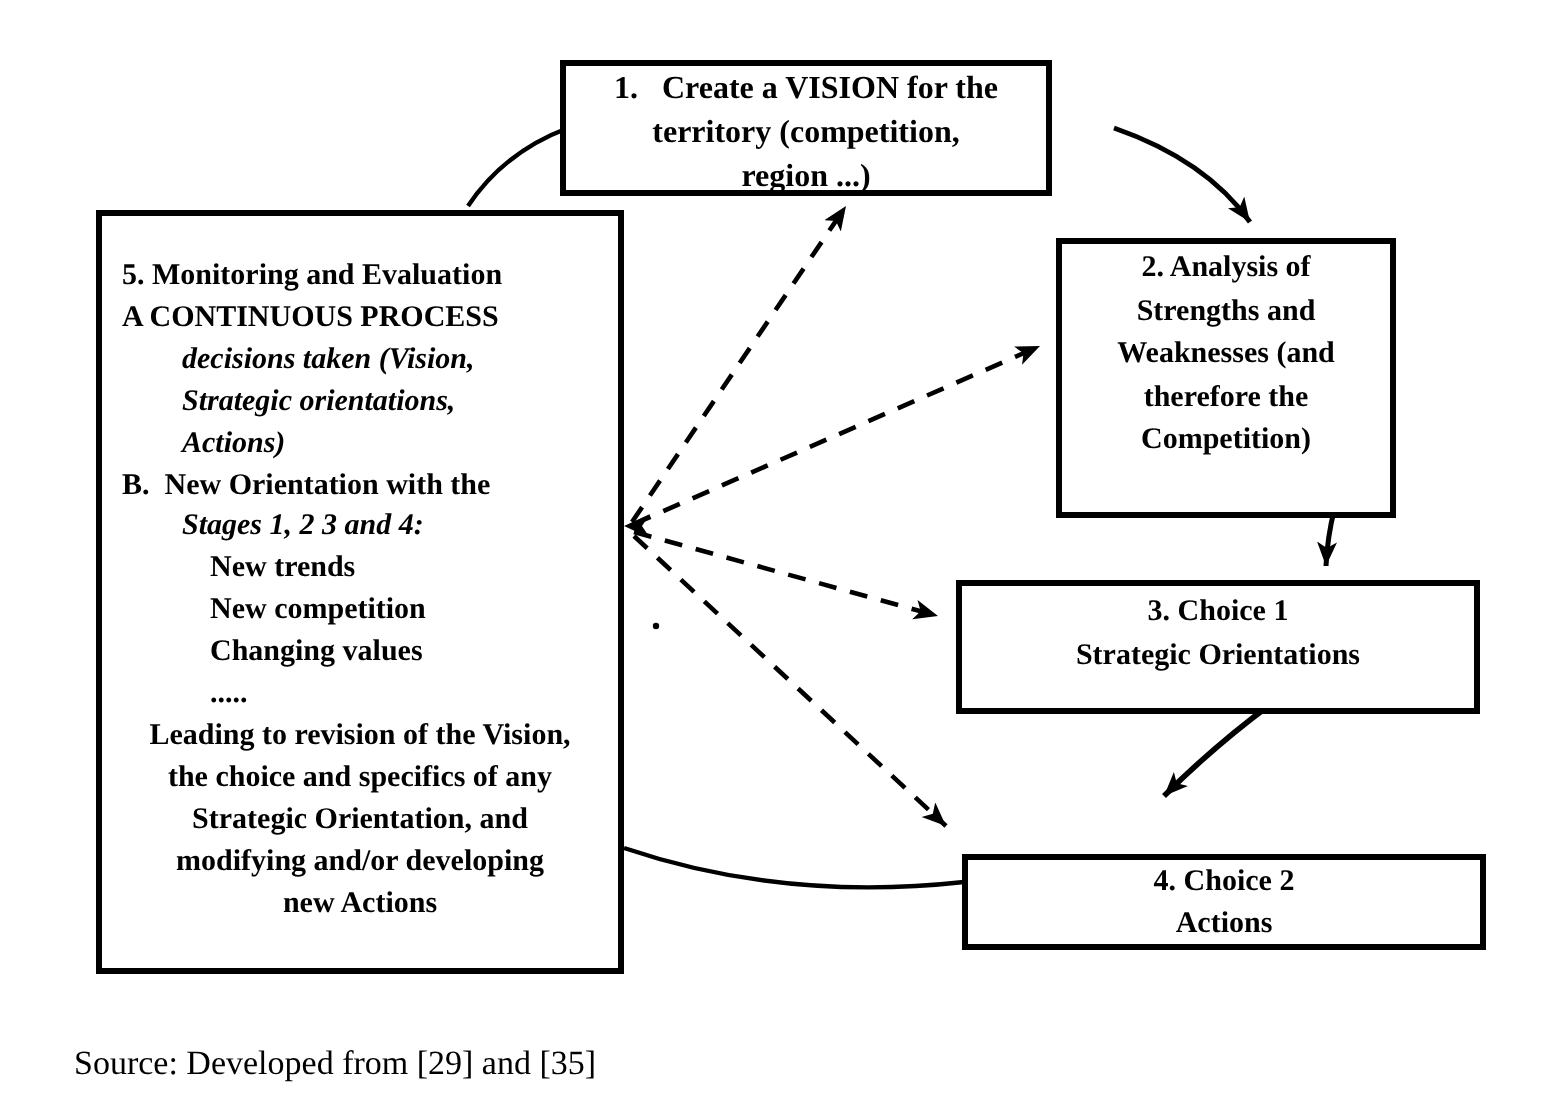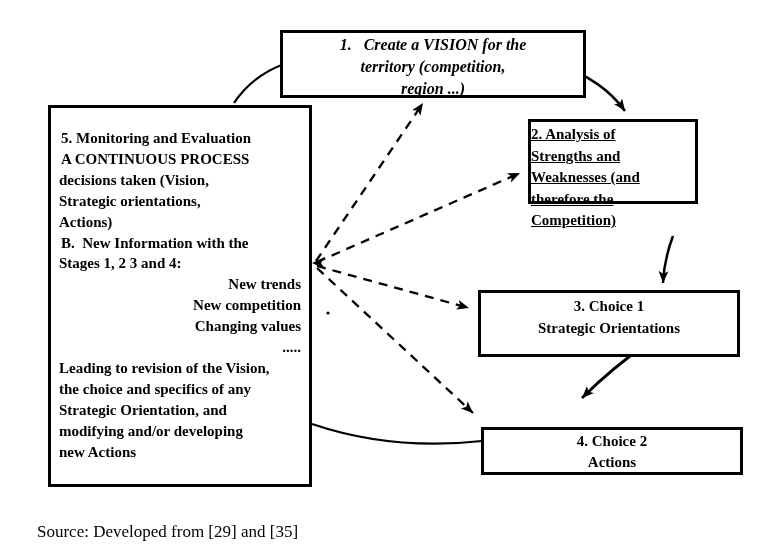--- a/index.html
+++ b/index.html
@@ -1,34 +1,34 @@
 <!DOCTYPE html>
 <html><head>
 <meta charset="utf-8">
 <style>
   html,body{margin:0;padding:0;background:#ffffff;}
   #canvas{position:relative;width:779px;height:552px;background:#ffffff;overflow:hidden;
           font-family:"Liberation Serif",serif;color:#000;}
   #arrow-layer{position:absolute;left:0;top:0;z-index:0;}
   .box{position:absolute;background:#ffffff;border:3px solid #000;box-sizing:border-box;z-index:1;}
   .box .ln{white-space:pre;font-weight:bold;}
-  .bx1{left:280px;top:30px;width:306px;height:68px;text-align:center;
-       font-size:16px;line-height:22px;padding-top:1px;font-style:italic;}
-  .bx2{left:528px;top:119px;width:170px;height:85px;
-       font-size:15px;line-height:21.5px;padding-top:2px;text-decoration:underline;}
+  .bx1{left:280px;top:30px;width:246px;height:68px;text-align:center;
+       font-size:16px;line-height:22px;padding-top:1px;}
+  .bx2{left:528px;top:119px;width:170px;height:140px;text-align:center;
+       font-size:15px;line-height:21.5px;padding-top:2px;}
   .bx3{left:478px;top:290px;width:262px;height:67px;text-align:center;
        font-size:15px;line-height:22px;padding-top:2px;}
   .bx4{left:481px;top:427px;width:262px;height:48px;text-align:center;
        font-size:15px;line-height:21px;padding-top:1px;}
   .bx5{left:48px;top:105px;width:264px;height:382px;font-size:15px;line-height:20.9px;
        padding:20px 8px;}
   .bx5 .i0{margin-left:2px;}
-  .bx5 .i1{}
-  .bx5 .i2{margin-left:46px;text-align:right;}
-  .bx5 .ctr{font-family:Liberation Serif, serif;}
+  .bx5 .i1{margin-left:32px;font-style:italic;}
+  .bx5 .i2{margin-left:46px;}
+  .bx5 .ctr{text-align:center;font-family:Liberation Serif, serif;}
   #source-line{position:absolute;left:37px;top:506px;font-size:17px;z-index:1;margin-top:16px;}
 </style>
 </head>
 <body>
 
 <div id="canvas">
 
   <svg id="arrow-layer" width="779" height="552" viewBox="0 0 779 552">
     <defs>
       <marker id="ah" markerUnits="userSpaceOnUse" markerWidth="16" markerHeight="14" refX="12" refY="5" orient="auto">
@@ -75,21 +75,21 @@
     <div class="ln">4. Choice 2</div>
     <div class="ln">Actions</div>
   </div>
 
   <div class="box bx5">
     <div class="ln i0">5. Monitoring and Evaluation</div>
     <div class="ln i0">A CONTINUOUS PROCESS</div>
     <div class="ln i1">decisions taken (Vision,</div>
     <div class="ln i1">Strategic orientations,</div>
     <div class="ln i1">Actions)</div>
-    <div class="ln i0">B.  New Information with the</div>
+    <div class="ln i0">B.  New Orientation with the</div>
     <div class="ln i1">Stages 1, 2 3 and 4:</div>
     <div class="ln i2">New trends</div>
     <div class="ln i2">New competition</div>
     <div class="ln i2">Changing values</div>
     <div class="ln i2">.....</div>
     <div class="ln ctr">Leading to revision of the Vision,</div>
     <div class="ln ctr">the choice and specifics of any</div>
     <div class="ln ctr">Strategic Orientation, and</div>
     <div class="ln ctr">modifying and/or developing</div>
     <div class="ln ctr">new Actions</div>

